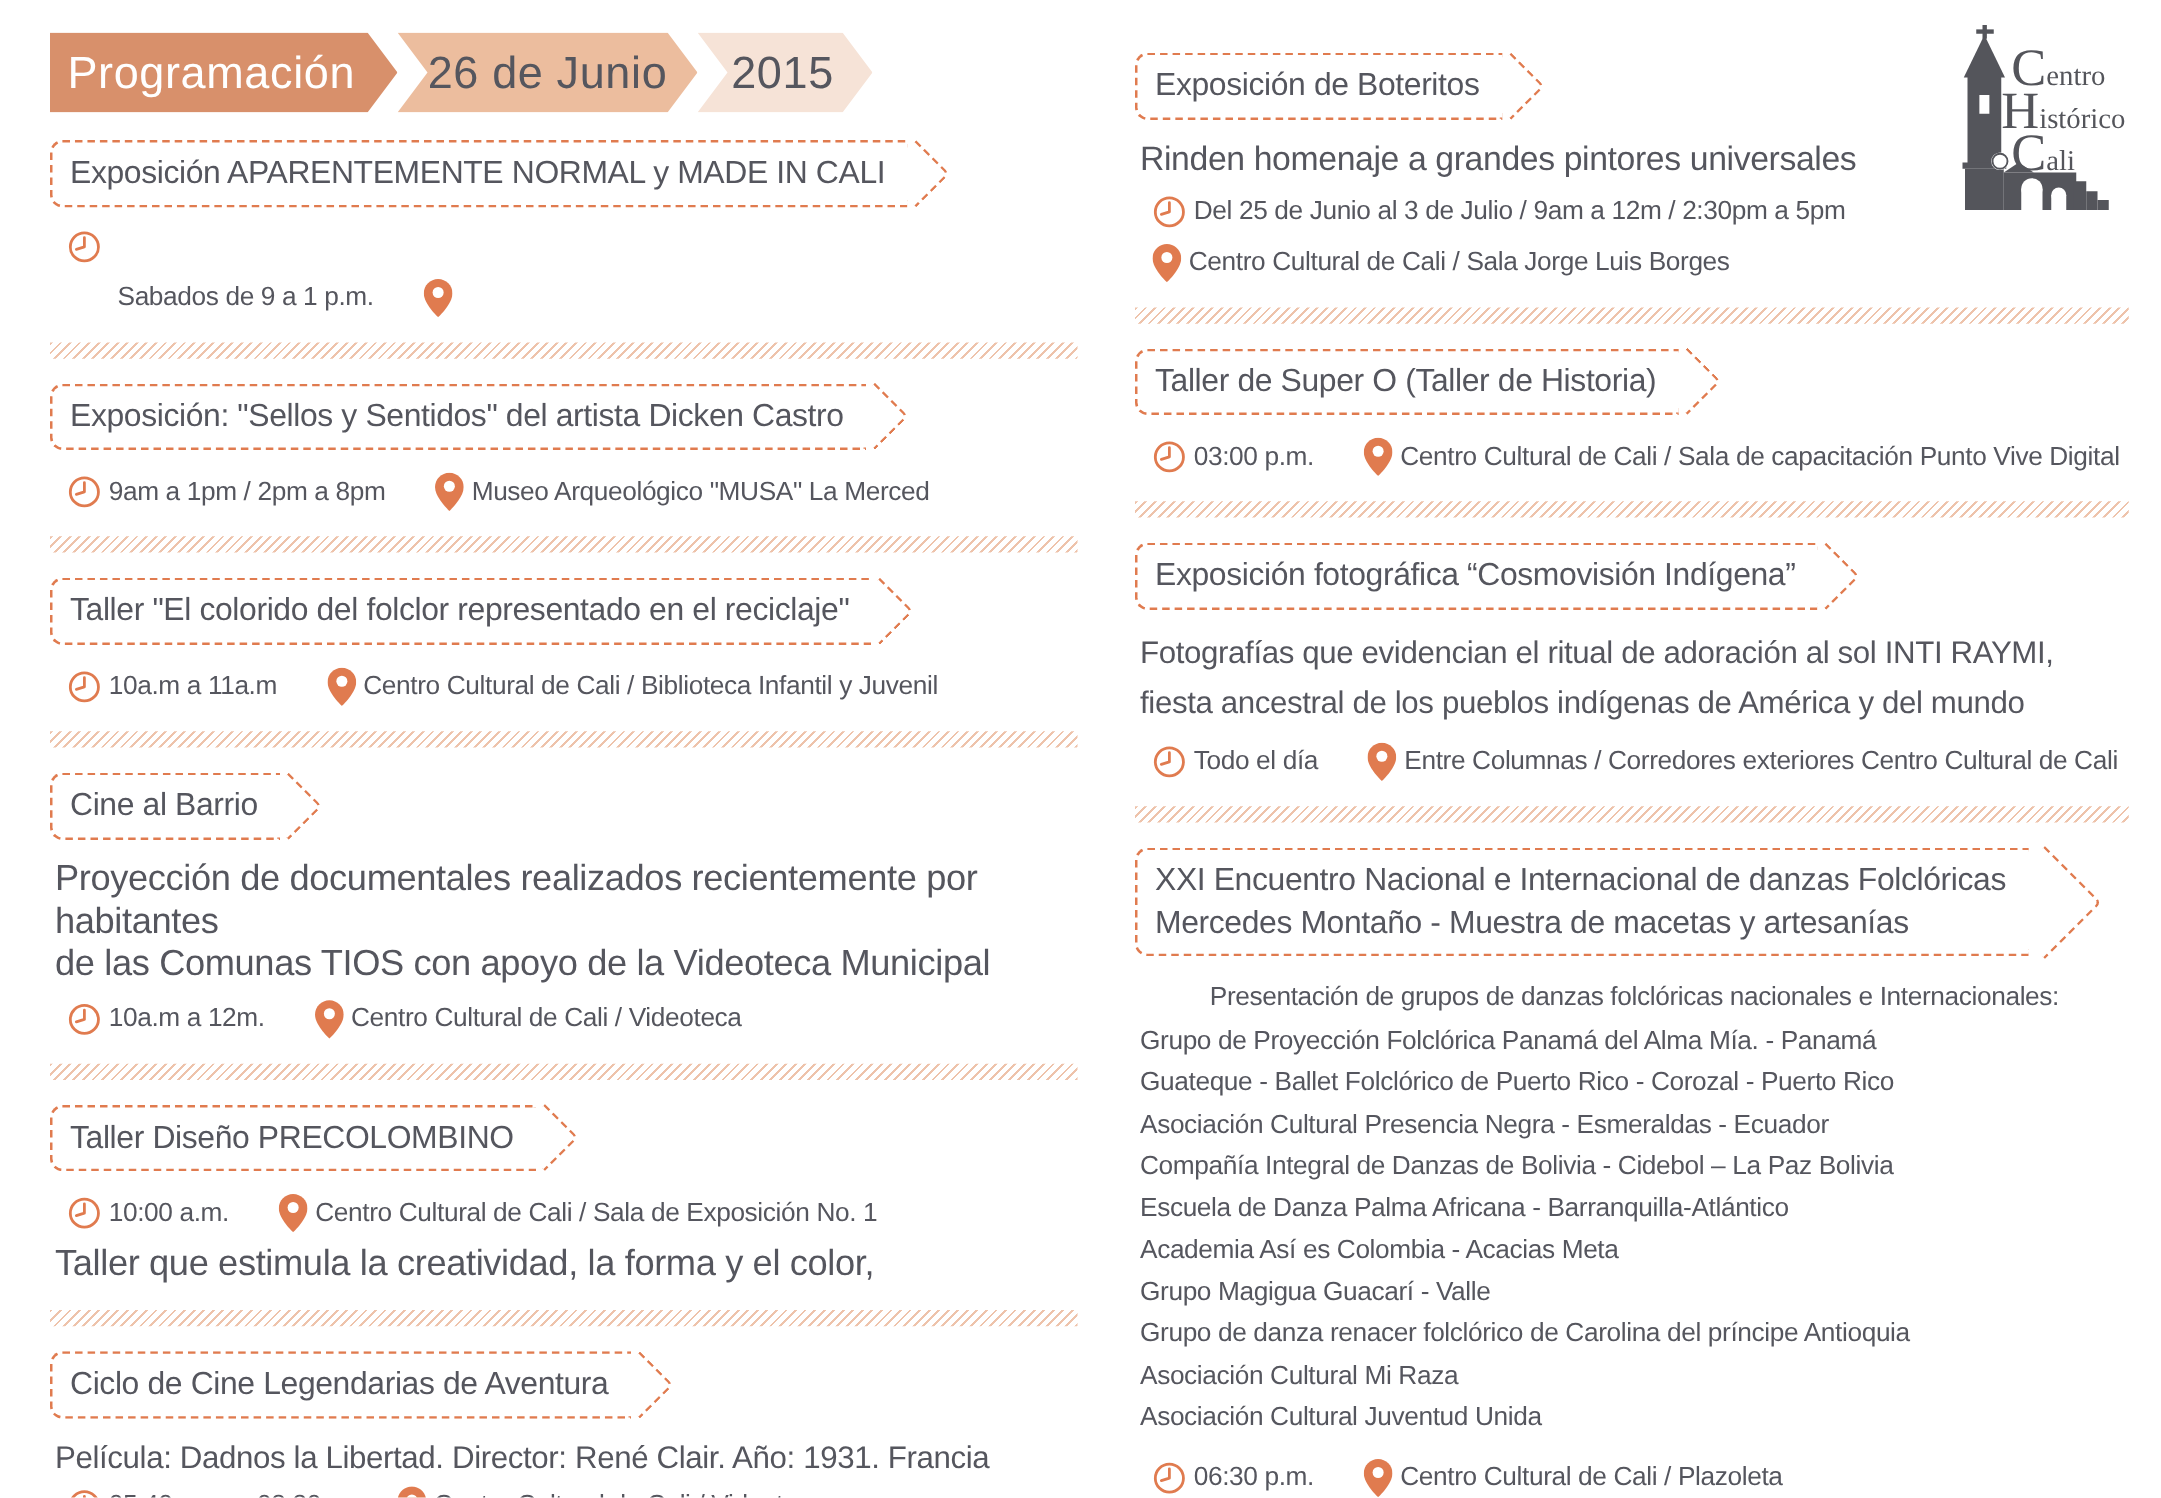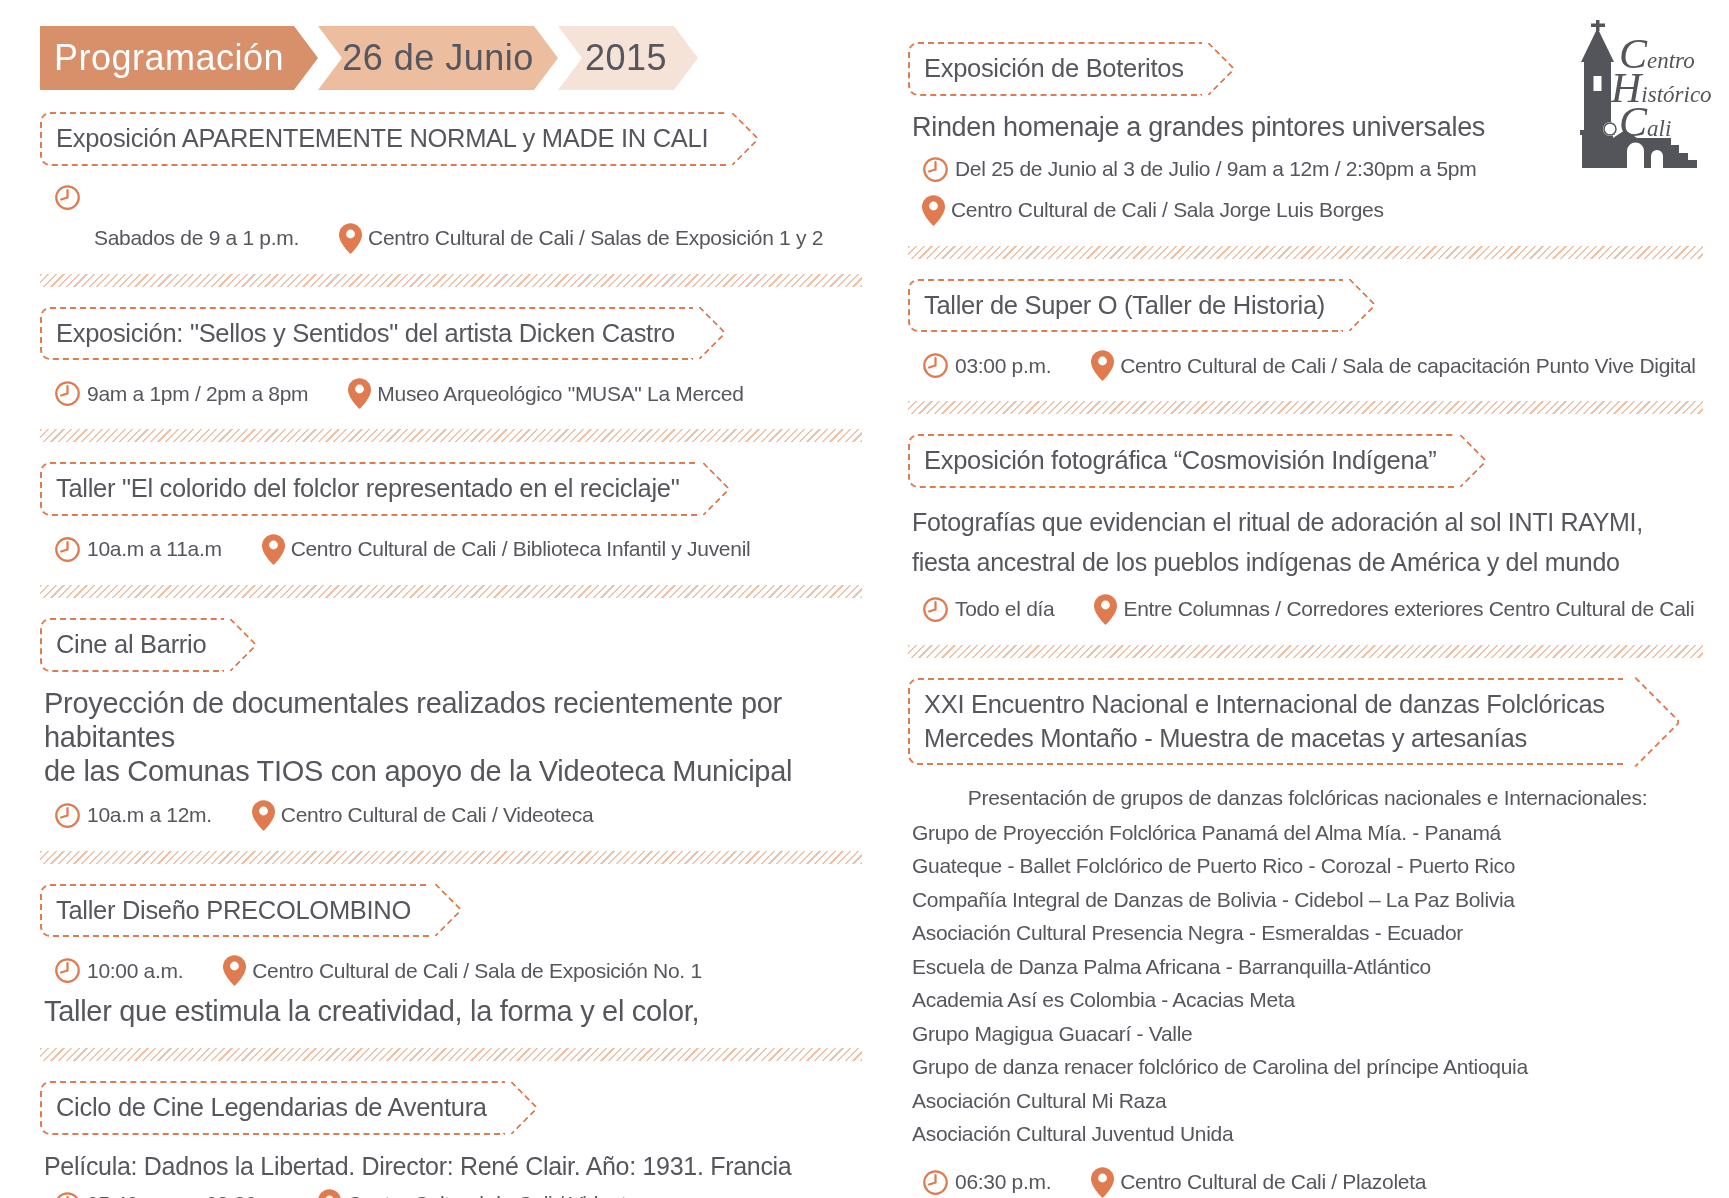--- a/index.html
+++ b/index.html
@@ -32,21 +32,21 @@
     clip-path:polygon(0 0,calc(100% - 24px) 0,100% 50%,calc(100% - 24px) 100%,0 100%);
     padding-right:20px;}
   .ribbon-seg.mid{width:240px;background:var(--ribbon2);color:var(--text);
     clip-path:polygon(0 0,calc(100% - 24px) 0,100% 50%,calc(100% - 24px) 100%,0 100%,24px 50%);
     padding-left:14px;padding-right:14px;}
   .ribbon-seg.last{width:140px;background:var(--ribbon3);color:var(--text);
     clip-path:polygon(0 0,calc(100% - 24px) 0,100% 50%,calc(100% - 24px) 100%,0 100%,24px 50%);
     padding-left:10px;padding-right:14px;}
 
   
-  .logo{position:absolute;top:18px;right:2px;width:180px;height:150px;font-style:italic;}
+  .logo{position:absolute;top:18px;right:12px;width:180px;height:150px;}
 
   
   .title-box{
     display:inline-block;position:relative;
     border:2.5px dashed var(--accent);border-right:none;
     border-radius:10px 0 0 10px;
     padding:8px 18px 8px 14px;
     font-size:25.5px;letter-spacing:-0.3px;line-height:1.32;
     margin-bottom:6px;white-space:nowrap;
   }
@@ -134,21 +134,20 @@
         </span>
       </div>
       <div class="row row-indent">
         <span>Sabados de 9 a 1 p.m.</span>
         <span class="icon pin-gap">
           <svg viewBox="0 0 24 32" width="23" height="31">
               <path d="M12 0C5.4 0 0 5.4 0 12c0 9 12 20 12 20s12-11 12-20C24 5.4 18.6 0 12 0z" style="fill:var(--accent)"></path>
               <circle cx="12" cy="11.3" r="4.6" fill="#fff"></circle>
             </svg>
         </span>
-        <span>Centro Cultural de Cali / Salas de Exposición 1 y 2</span>
       </div>
     </section>
 
     <div class="divider"></div>
 
     <section>
       <div class="title-box">
         <span>Exposición: "Sellos y Sentidos" del artista Dicken Castro</span>
       </div>
       <div class="row">
@@ -363,22 +362,22 @@
     <section>
       <div class="title-box tall">
         <div>XXI Encuentro Nacional e Internacional de danzas Folclóricas</div>
         <div>Mercedes Montaño - Muestra de macetas y artesanías</div>
       </div>
       <div class="groups">
         <div style="margin-bottom:1px;text-align:center;">Presentación de grupos de danzas folclóricas nacionales e Internacionales:</div>
         <div>
             <div>Grupo de Proyección Folclórica  Panamá del Alma Mía.  - Panamá</div>
             <div>Guateque - Ballet Folclórico de Puerto Rico  - Corozal - Puerto Rico</div>
+            <div>Asociación Cultural Presencia Negra   - Esmeraldas - Ecuador</div>
             <div>Compañía Integral de Danzas de Bolivia - Cidebol – La Paz Bolivia</div>
-            <div>Asociación Cultural Presencia Negra   - Esmeraldas - Ecuador</div>
             <div>Escuela de Danza Palma Africana - Barranquilla-Atlántico</div>
             <div>Academia Así es Colombia -  Acacias Meta</div>
             <div>Grupo Magigua  Guacarí - Valle</div>
             <div>Grupo de danza renacer folclórico de Carolina del príncipe Antioquia</div>
             <div>Asociación Cultural Mi Raza</div>
             <div>Asociación Cultural Juventud Unida</div>
           </div>
       </div>
       <div class="row" style="margin-top:16px;">
         <span class="icon">

